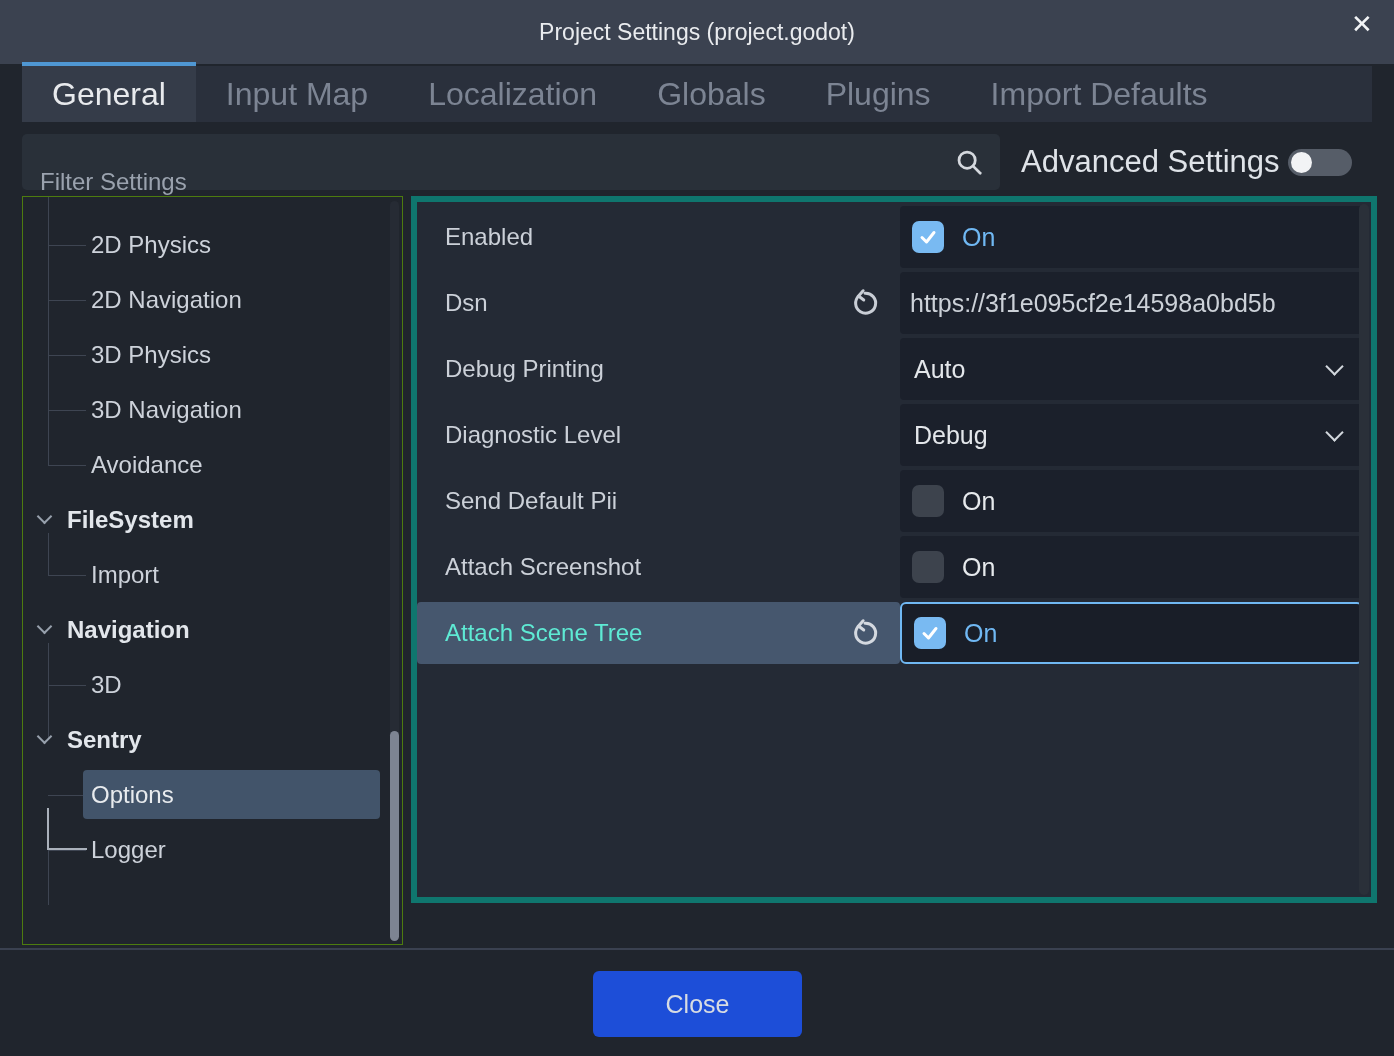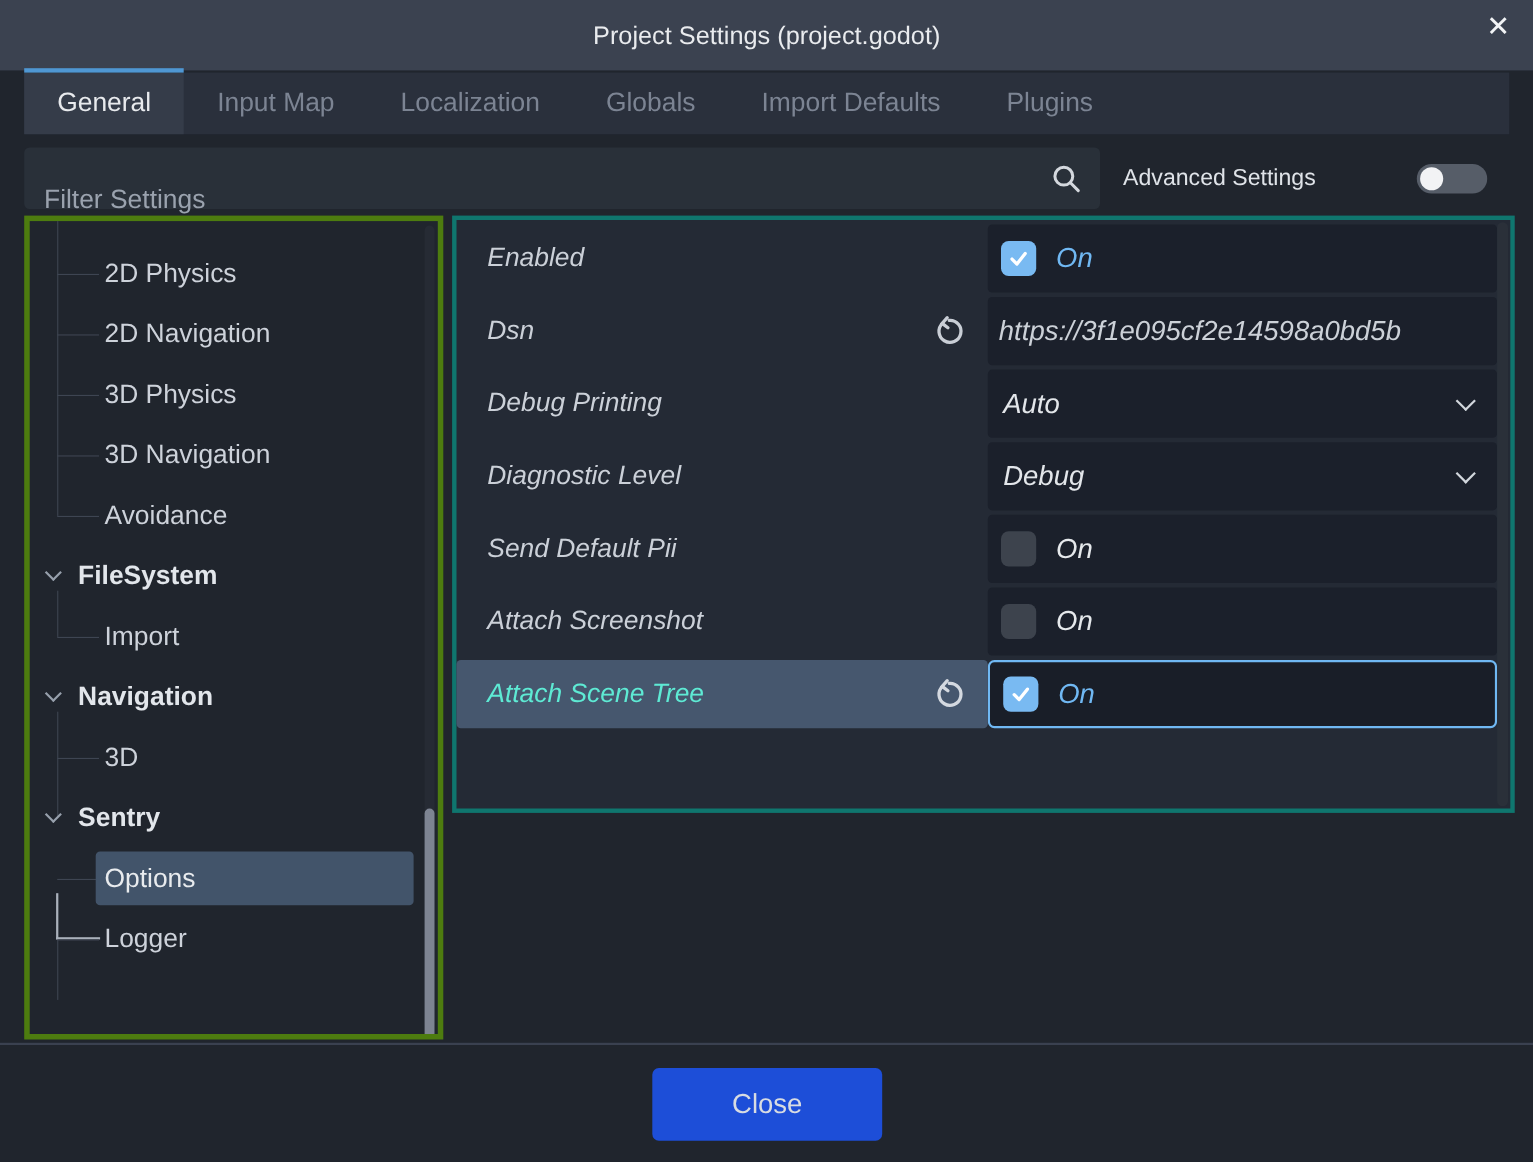--- a/index.html
+++ b/index.html
@@ -24,60 +24,60 @@
     color:#f2f4f6; font-size:26px; font-weight:bold; cursor:pointer;
   }
 
   
   .tabstrip {
     position:absolute; left:22px; top:66px; width:1350px; height:56px;
     background:#2a303c; display:flex; align-items:stretch;
   }
   .tab {
     position:relative; padding:0 30px; display:flex; align-items:center;
-    font-size:24px; color:#7c8493; cursor:pointer; white-space:nowrap;
+    font-size:32px; color:#7c8493; cursor:pointer; white-space:nowrap;
   }
   .tab.active {
     background:#353c49; color:#e8eaed;
   }
   .tab.active::before {
     content:""; position:absolute; left:0; right:0; top:-4px; height:4px;
     background:#4f97d3;
   }
 
   
   .filter-input {
     position:absolute; left:22px; top:134px; width:978px; height:56px;
     background:#293039; border-radius:5px; display:flex; align-items:center;
   }
   .filter-input .ph {
     flex:1; padding-left:18px; font-size:24px; color:#9aa2ae;margin-top:40px;
   }
   .search-ic { width:30px; height:30px; margin-right:16px; flex:none; }
   .adv-label {
     position:absolute; left:1021px; top:134px; height:56px;
-    display:flex; align-items:center; font-size:21px; color:#dfe3e8;
+    display:flex; align-items:center; font-size:31px; color:#dfe3e8;
   }
   .toggle {
     position:absolute; left:1288px; top:149px; width:64px; height:27px;
     background:#565d68; border-radius:14px; cursor:pointer;
   }
   .toggle .knob {
     position:absolute; left:3px; top:3px; width:21px; height:21px;
     border-radius:50%; background:#f2f3f5;
   }
 
   
   .tree-panel {
     position:absolute; left:22px; top:196px; width:381px; height:749px;
-    background:#20252d; border:5px solid #4d7c0f; overflow:hidden;
+    background:#20252d; border:1px solid #4d7c0f; overflow:hidden;
   }
   .settings-panel {
-    position:absolute; left:411px; top:196px; width:966px; height:543px;
-    background:#242a35; border:4px solid #0f766e;font-style:italic;
+    position:absolute; left:411px; top:196px; width:966px; height:707px;
+    background:#242a35; border:6px solid #0f766e;
   }
   .bottom-divider {
     position:absolute; left:0; top:948px; width:1394px; height:2px;
     background:#3a4150;
   }
 
   
   .tree-inner { position:absolute; inset:0; padding-top:20px; }
   .vline { position:absolute; width:1px; background:#3e4552; left:25px; }
   .vline.bright { width:2px; left:24px; background:#aab1bb; }
@@ -173,22 +173,22 @@
 <div class="titlebar">
   <span class="title">Project Settings (project.godot)</span>
   <span class="close-x">✕</span>
 </div>
 
 <div class="tabstrip">
   <div class="tab active">General</div>
   <div class="tab">Input Map</div>
   <div class="tab">Localization</div>
   <div class="tab">Globals</div>
+  <div class="tab">Plugins</div>
   <div class="tab">Import Defaults</div>
-  <div class="tab">Plugins</div>
 </div>
 
 <div class="filter-input">
   <span class="ph">Filter Settings</span>
   <svg class="search-ic" viewBox="0 0 24 24" fill="none" stroke="#d4d8de" stroke-width="2.2" stroke-linecap="round">
     <circle cx="10.5" cy="10.5" r="6.5"></circle>
     <line x1="15.3" y1="15.3" x2="21" y2="21"></line>
   </svg>
 </div>
 <div class="adv-label">Advanced Settings</div>

